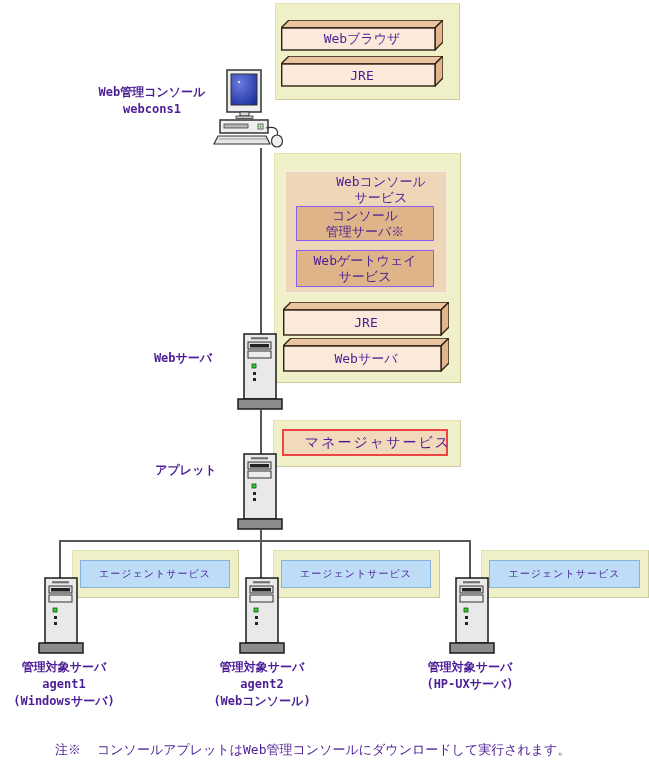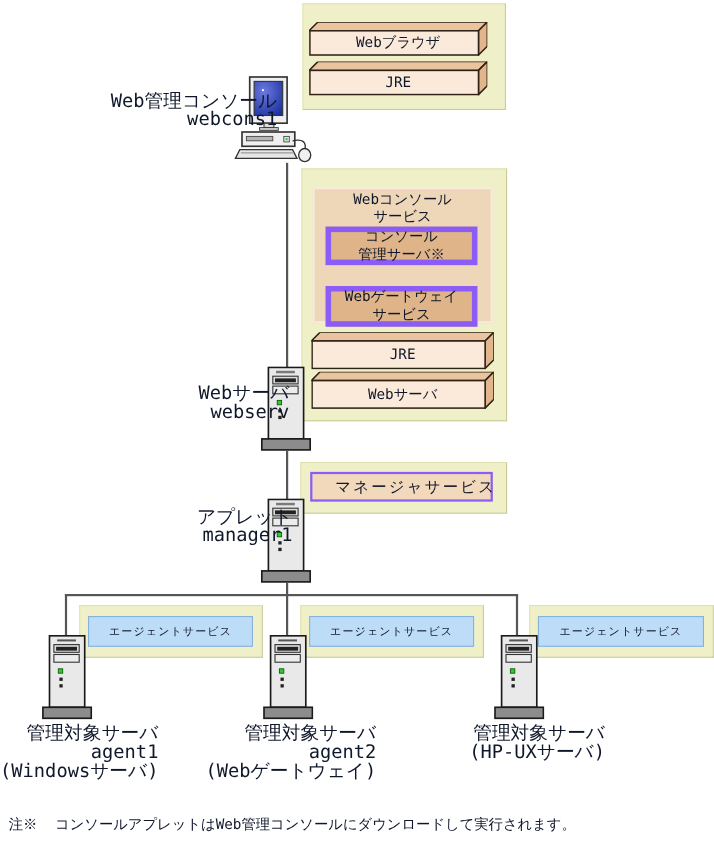--- a/index.html
+++ b/index.html
@@ -1,53 +1,53 @@
 <!DOCTYPE html>
 <html><head>
 <meta charset="utf-8">
 <style>
   html,body { margin:0; padding:0; background:#ffffff; }
   .canvas {
     position:relative; width:649px; height:765px; background:#ffffff;
     font-family:"DejaVu Sans Mono","Liberation Mono",monospace;
-    color:#0f172a; overflow:hidden;
+    color:#4c1d95; overflow:hidden;
   }
   .abs { position:absolute; }
   .line { position:absolute; background:#565656; }
   .container-y {
     position:absolute; background:#f0f0c8;
     border:1px solid #e2e2b0; border-right-color:#cbcb9b; border-bottom-color:#cbcb9b;
   }
-  .label { position:absolute; text-align:right; font-size:17px; line-height:17px; white-space:nowrap; }
+  .label { position:absolute; text-align:center; font-size:12px; line-height:17px; white-space:nowrap;font-weight:bold; }
   .label div { white-space:nowrap; }
   .box3d { position:absolute; }
   .box3d svg { position:absolute; left:0; top:0; display:block; }
   .box3d .box3d-label {
     position:absolute; left:0; top:8px; width:100%;
     display:flex; align-items:center; justify-content:center;
     font-size:13px; white-space:nowrap;
   }
   .svc-outer { position:absolute; background:#eed6b9; border:2px solid #f7ecda; box-sizing:border-box; }
-  .svc-title { position:absolute; text-align:center; font-size:13px; line-height:16px; }
+  .svc-title { position:absolute; text-align:center; font-size:13px; line-height:16px;padding-left:15px; }
   .svc-inner {
-    position:absolute; background:#dfb488; border:5px solid #8b5cf6; box-sizing:border-box;
+    position:absolute; background:#dfb488; border:1px solid #8b5cf6; box-sizing:border-box;
     display:flex; flex-direction:column; align-items:center; justify-content:center;
     font-size:13px; line-height:16px; text-align:center;
   }
   .mgr-box {
-    position:absolute; background:#f2d9bc; border:2px solid #8b5cf6; box-sizing:border-box;
+    position:absolute; background:#f2d9bc; border:2px solid #ef4444; box-sizing:border-box;
     display:flex; align-items:center; justify-content:center;
     font-size:14px; letter-spacing:2px; white-space:nowrap;padding-left:26px;
   }
   .agent-box {
     position:absolute; background:#bcdcf8; border:1px solid #86b2dc; box-sizing:border-box;
     display:flex; align-items:center; justify-content:center;
     font-size:10px; letter-spacing:1px; white-space:nowrap;
   }
-  .note { position:absolute; font-size:13px; white-space:nowrap; }
+  .note { position:absolute; font-size:13px; white-space:nowrap;margin-left:47px; }
   .note .note-text { margin-left:16px; }
   .defs-svg { position:absolute; width:0; height:0; overflow:hidden; }
 </style>
 </head>
 <body>
 
 <div class="canvas">
 
   <svg class="defs-svg" aria-hidden="true">
     <defs>
@@ -122,21 +122,21 @@
 
   <div class="svc-outer" style="left:284px; top:170px; width:164px; height:124px;"></div>
   <div class="svc-title" style="left:286px; top:174px; width:160px;">
     <div>Webコンソール</div>
     <div>サービス</div>
   </div>
   <div class="svc-inner" style="left:296px; top:206px; width:138px; height:35px;">
     <div>コンソール</div>
     <div>管理サーバ※</div>
   </div>
-  <div class="svc-inner" style="left:296px; top:260px; width:138px; height:37px;">
+  <div class="svc-inner" style="left:296px; top:250px; width:138px; height:37px;">
     <div>Webゲートウェイ</div>
     <div>サービス</div>
   </div>
 
   <div class="box3d" style="left:283px; top:302px; width:166px; height:33px;">
     <svg width="166" height="34">
       <polygon points="0,8 8,0 166,0 158,8" fill="#e9c49e" stroke="#2e2216" stroke-width="1.4" stroke-linejoin="round"></polygon>
       <polygon points="158,8 166,0 166,25 158,33" fill="#e2b68c" stroke="#2e2216" stroke-width="1.4" stroke-linejoin="round"></polygon>
       <rect x="0.7" y="8" width="157.3" height="25" fill="#fbe9d9" stroke="#2e2216" stroke-width="1.4"></rect>
     </svg>
@@ -151,33 +151,31 @@
     </svg>
     <div class="box3d-label" style="height:25px;">Webサーバ</div>
   </div>
 
   <svg class="abs" style="left:237px; top:333px;" width="46" height="78">
       <use href="#tower"></use>
     </svg>
 
   <div class="label" style="left:103px; top:350px; width:160px;">
     <div>Webサーバ</div>
-    <div>webserv</div>
   </div>
 
   <div class="container-y" style="left:273px; top:420px; width:186px; height:45px;"></div>
   <div class="mgr-box" style="left:282px; top:429px; width:166px; height:27px;">マネージャサービス</div>
 
   <svg class="abs" style="left:237px; top:453px;" width="46" height="78">
       <use href="#tower"></use>
     </svg>
 
   <div class="label" style="left:106px; top:462px; width:160px;">
     <div>アプレット</div>
-    <div>manager1</div>
   </div>
 
   <div class="container-y" style="left:72px; top:550px; width:165px; height:46px;"></div>
   <div class="agent-box" style="left:80px; top:560px; width:150px; height:28px;">エージェントサービス</div>
   <svg class="abs" style="left:38px; top:577px;" width="46" height="78">
       <use href="#tower"></use>
     </svg>
   <div class="label" style="left:-16px; top:659px; width:160px;">
     <div>管理対象サーバ</div>
     <div>agent1</div>
@@ -185,21 +183,21 @@
   </div>
 
   <div class="container-y" style="left:273px; top:550px; width:165px; height:46px;"></div>
   <div class="agent-box" style="left:281px; top:560px; width:150px; height:28px;">エージェントサービス</div>
   <svg class="abs" style="left:239px; top:577px;" width="46" height="78">
       <use href="#tower"></use>
     </svg>
   <div class="label" style="left:182px; top:659px; width:160px;">
     <div>管理対象サーバ</div>
     <div>agent2</div>
-    <div>(Webゲートウェイ)</div>
+    <div>(Webコンソール)</div>
   </div>
 
   <div class="container-y" style="left:481px; top:550px; width:166px; height:46px;"></div>
   <div class="agent-box" style="left:489px; top:560px; width:151px; height:28px;">エージェントサービス</div>
   <svg class="abs" style="left:449px; top:577px;" width="46" height="78">
       <use href="#tower"></use>
     </svg>
   <div class="label" style="left:390px; top:659px; width:160px;">
     <div>管理対象サーバ</div>
     <div>(HP-UXサーバ)</div>

